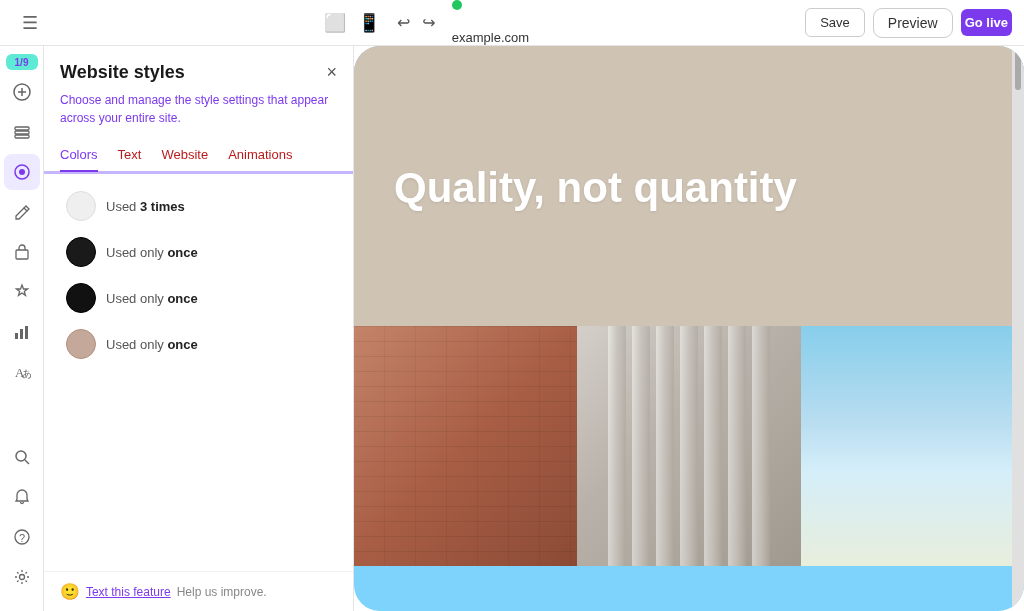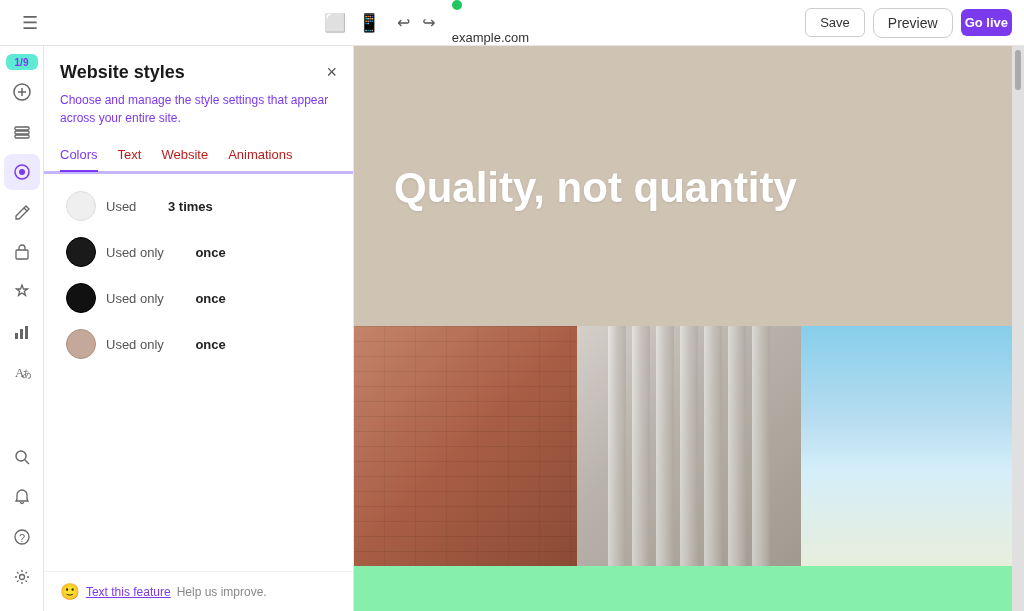--- a/index.html
+++ b/index.html
@@ -121,41 +121,42 @@
       border-radius: 8px;
       margin: 2px 8px;
     }
     .color-swatch {
       width: 30px; height: 30px;
       border-radius: 50%;
       flex-shrink: 0;
       border: 1px solid rgba(0,0,0,0.1);
     }
     .color-label { font-size: 13px; color: #555; }
-    .color-label strong { color: #222; font-weight: 600; margin-left: 28px; }
+    .color-label strong { color: #222; font-weight: 600; }
 
     
     .panel-footer {
       padding: 10px 16px;
       border-top: 1px solid #f0f0f0;
       display: flex;
       align-items: center;
       gap: 6px;
       font-size: 12px;
       color: #888;
     }
     .panel-footer a { color: #7c3aed; text-decoration: underline; cursor: pointer; }
     .smiley { font-size: 16px; }
 
     
     .canvas-area {
       flex: 1;
-      background: #86efac;
+      background: #7dd3fc;
       position: relative;
       overflow: hidden;
+      border-radius: 26px;
     }
     .canvas-scrollbar {
       position: absolute; right: 0; top: 0; bottom: 0;
       width: 12px;
       background: #e0e0e0;
     }
     .canvas-scrollbar-thumb {
       width: 6px; height: 40px;
       background: #aaa;
       border-radius: 3px;

